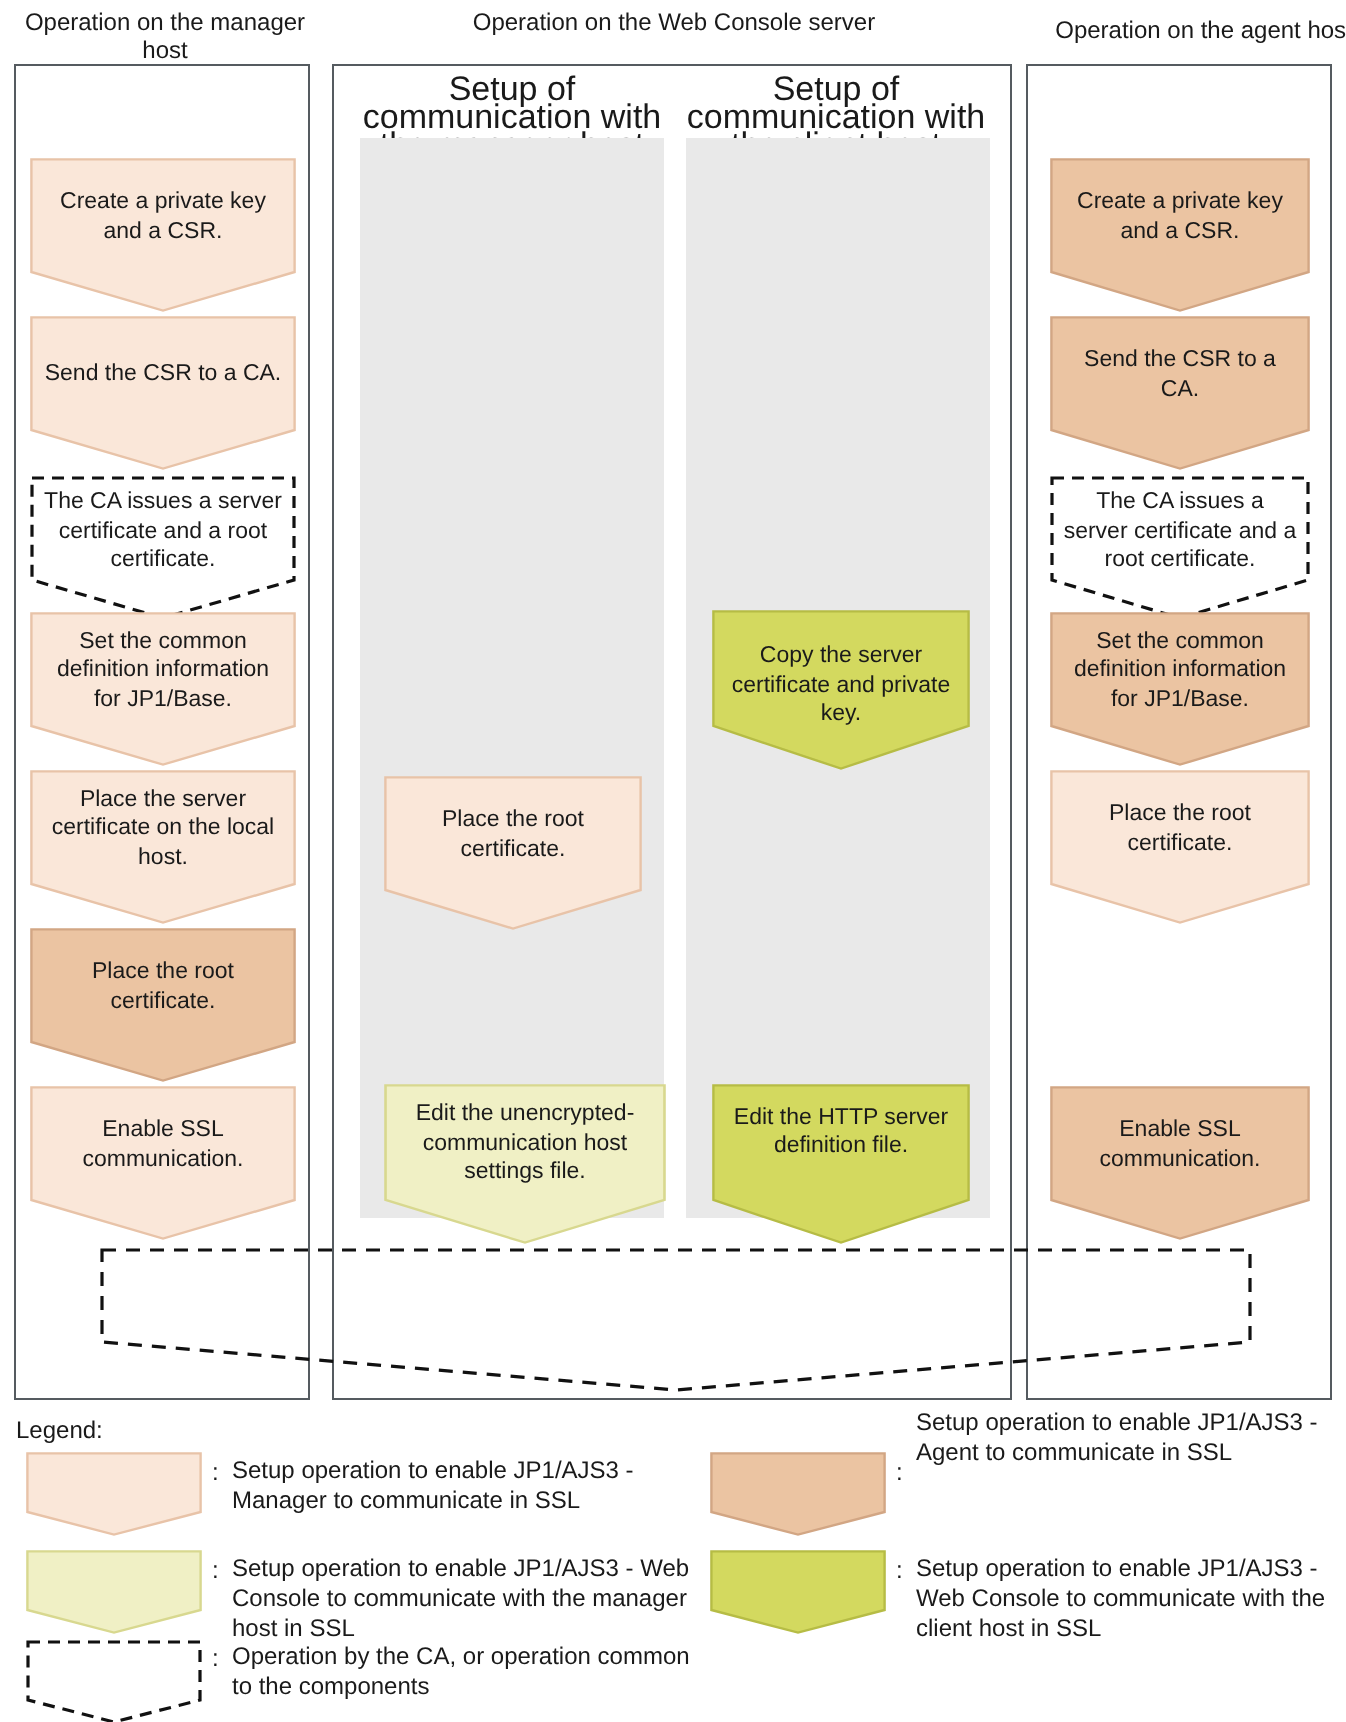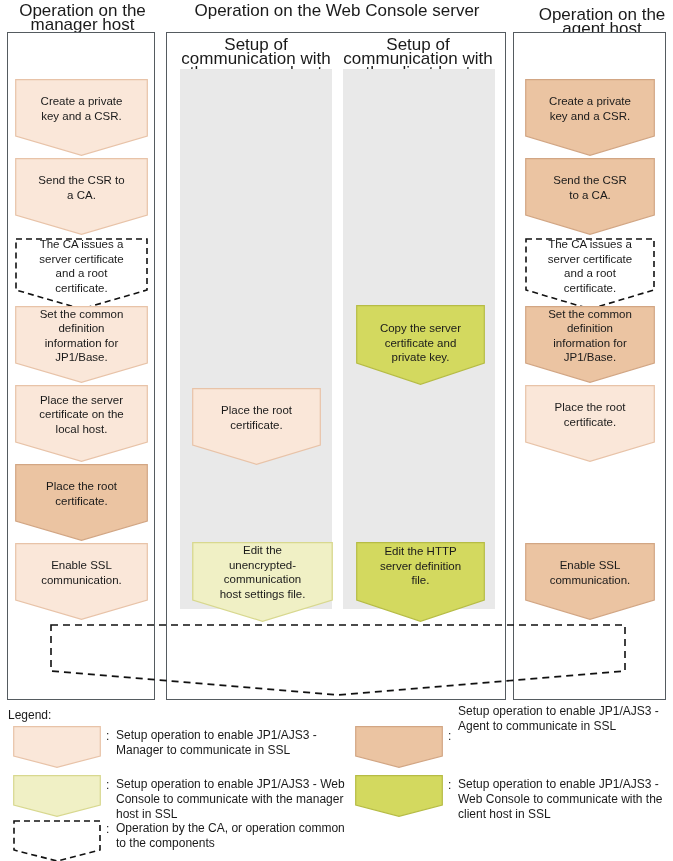--- a/index.html
+++ b/index.html
@@ -10,21 +10,21 @@
     color:#1a1a1a;
     position:relative;
     overflow:hidden;
     -webkit-font-smoothing:antialiased;
   }
 
   
   .col-title{
     position:absolute;
     text-align:center;
-    font-size:17px;
+    font-size:12px;
     line-height:14px;
     color:#1a1a1a;
   }
 
   
   .lane{
     position:absolute;
     border:1.5px solid #555b60;
     background:#ffffff;
     box-sizing:border-box;
@@ -48,21 +48,21 @@
   .node{
     position:absolute;
     box-sizing:border-box;
     display:flex;
     align-items:center;
     justify-content:center;
     text-align:center;
     font-size:11.5px;
     line-height:14.5px;
     color:#1a1a1a;
-    padding:0 22px;
+    padding:0 6px;
   }
   .node .nodetext{position:relative;z-index:2;width:100%;}
   .node .shape{
     position:absolute;
     left:0;top:0;right:0;bottom:0;
     z-index:1;
   }
   .node .shape svg{display:block;width:100%;height:100%;}
 
   

